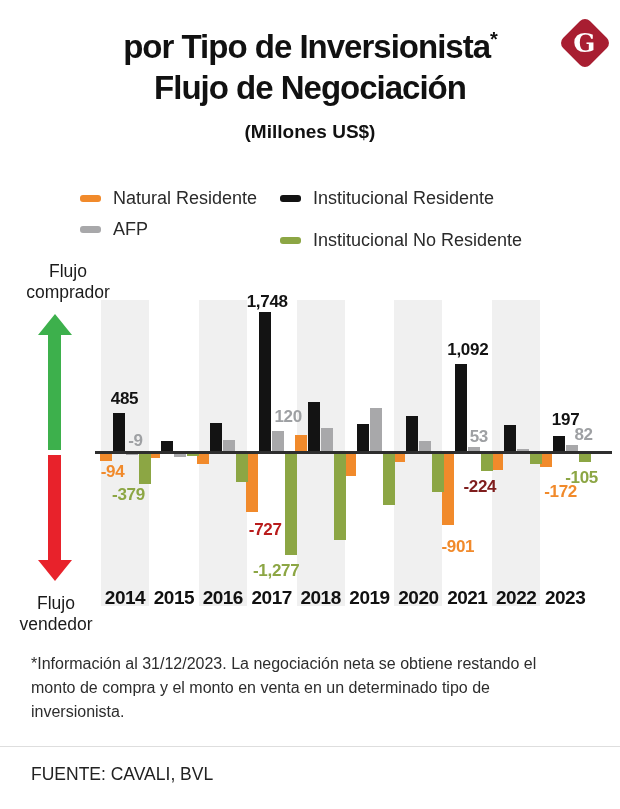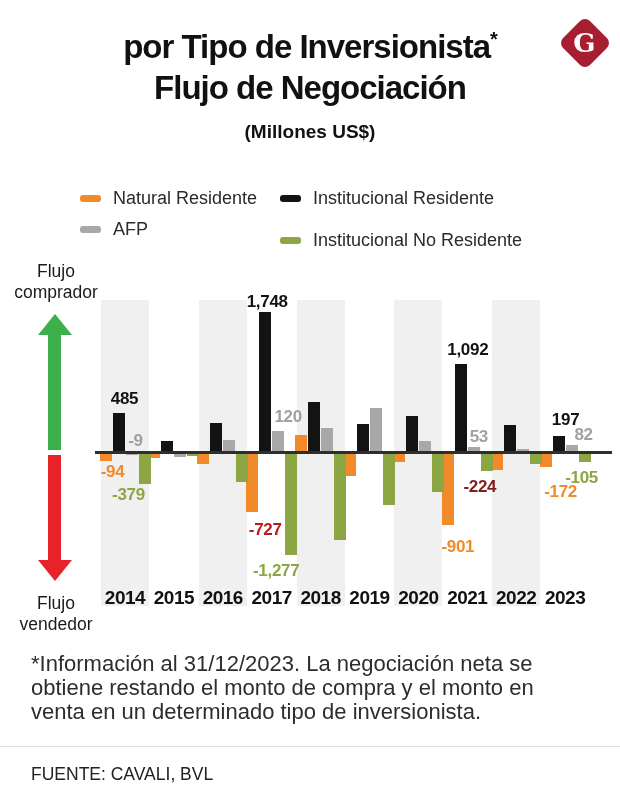--- a/index.html
+++ b/index.html
@@ -29,21 +29,21 @@
   .arrow-head{position:absolute;width:0;height:0;left:38px;}
   
   .band{position:absolute;background:#F0F0F0;}
   .zero-line{position:absolute;background:#2e2e2e;}
   .bar{position:absolute;}
   .year-label{position:absolute;width:52px;text-align:center;font-size:19px;font-weight:bold;
     letter-spacing:-0.5px;color:#111;}
   .value-label{position:absolute;width:120px;text-align:center;font-size:17px;font-weight:bold;
     letter-spacing:-0.3px;white-space:nowrap;}
   
-  .footnote{position:absolute;left:31px;top:652px;width:545px;font-size:22px;
+  .footnote{position:absolute;left:31px;top:652px;width:545px;font-size:16px;
     line-height:24px;color:#2d2d2d;}
   .divider{position:absolute;left:0;top:746px;width:620px;height:1px;background:#dedede;}
   .source{position:absolute;left:31px;top:764px;font-size:17.5px;color:#222;}
 </style>
 </head>
 <body>
 
 <div id="stage">
 
   <div class="logo">
@@ -68,21 +68,21 @@
       <div class="legend-item" style="left: 80px; top: 218px;">
         <span class="legend-swatch" style="background: rgb(168, 168, 170);"></span>
         <span class="legend-label">AFP</span>
       </div>
       <div class="legend-item" style="left: 280px; top: 229px;">
         <span class="legend-swatch" style="background: rgb(140, 166, 68);"></span>
         <span class="legend-label">Institucional No Residente</span>
       </div>
     </div>
 
-  <div class="flow-label" style="top:261px;">Flujo comprador</div>
+  <div class="flow-label" style="top:261px;margin-left:12px;">Flujo comprador</div>
   <div class="arrow-head" id="buyer-arrow-head" style="top:314px;border-left:17px solid transparent;border-right:17px solid transparent;border-bottom:21px solid #3DB04C;"></div>
   <div class="arrow-shaft" id="buyer-arrow-shaft" style="top:334px;height:116px;background:#3DB04C;"></div>
   <div class="arrow-shaft" id="seller-arrow-shaft" style="top:455px;height:106px;background:#E8222B;"></div>
   <div class="arrow-head" id="seller-arrow-head" style="top:560px;border-left:17px solid transparent;border-right:17px solid transparent;border-top:21px solid #E8222B;"></div>
   <div class="flow-label" style="top:593px;">Flujo vendedor</div>
 
   <div id="chart">
       <div class="band" style="left: 101px; top: 300px; width: 48px; height: 306px; background: rgb(240, 240, 240);"></div>
       <div class="band" style="left: 198.8px; top: 300px; width: 48px; height: 306px; background: rgb(240, 240, 240);"></div>
       <div class="band" style="left: 296.6px; top: 300px; width: 48px; height: 306px; background: rgb(240, 240, 240);"></div>

